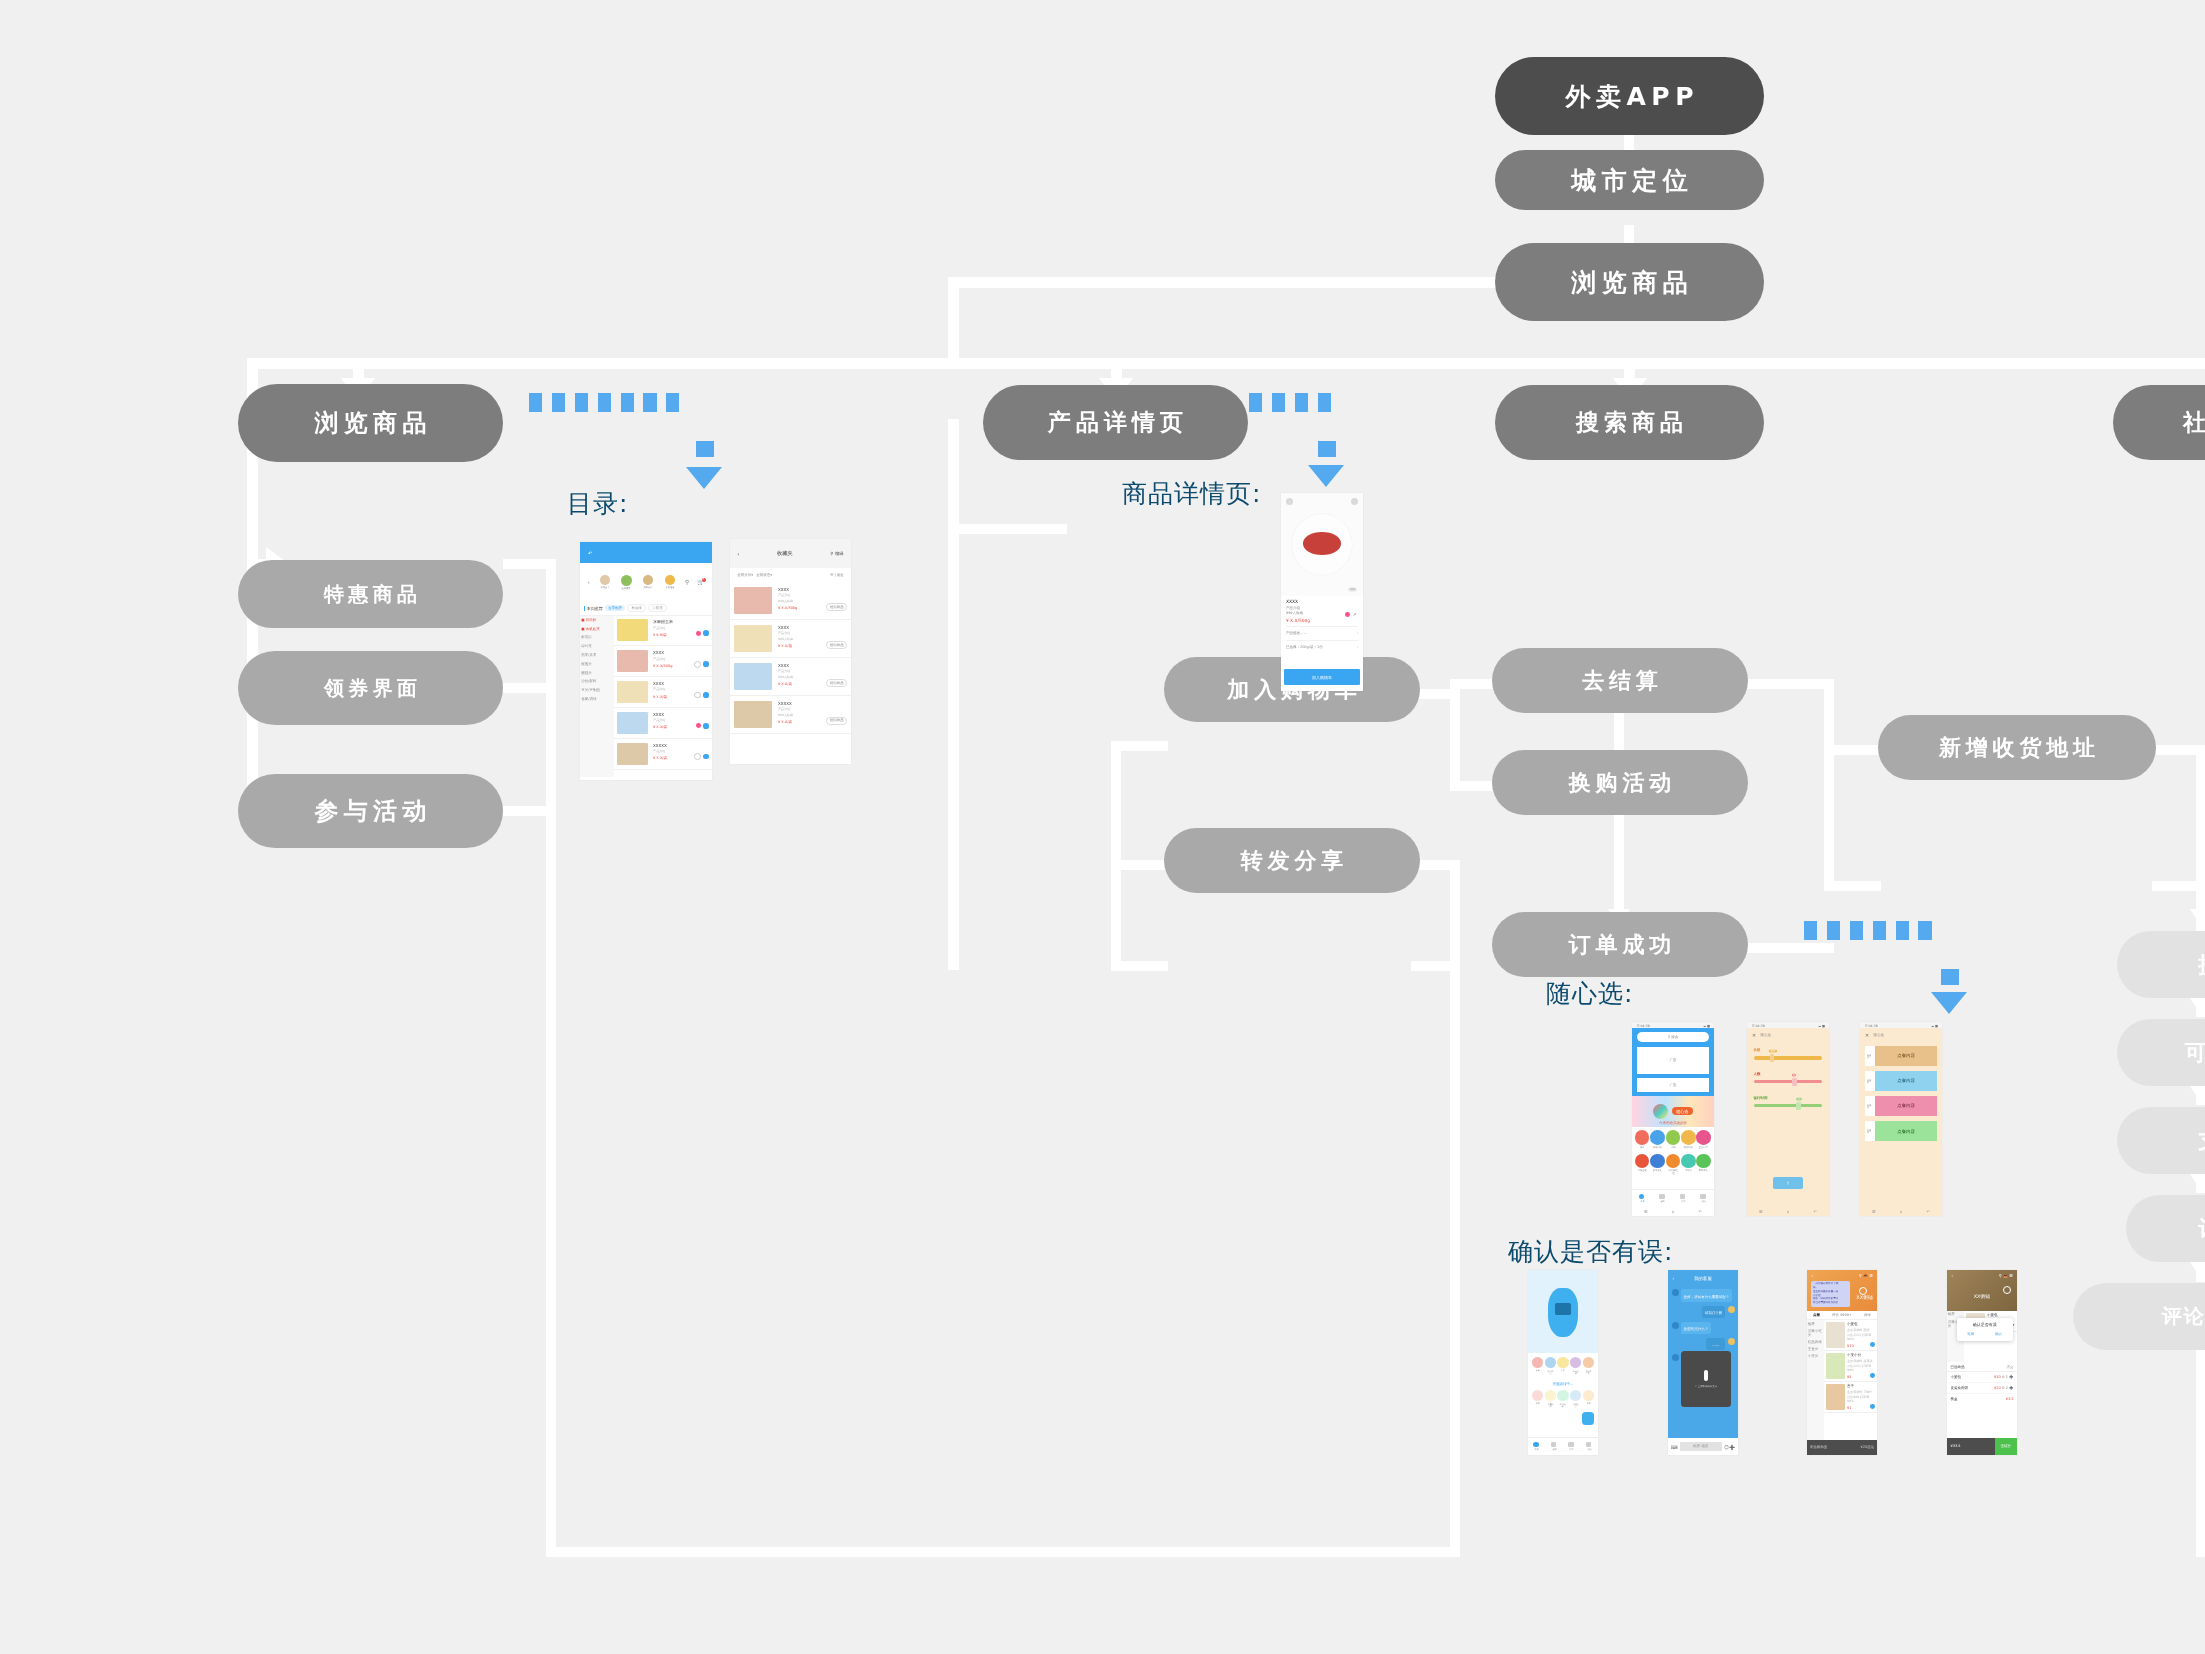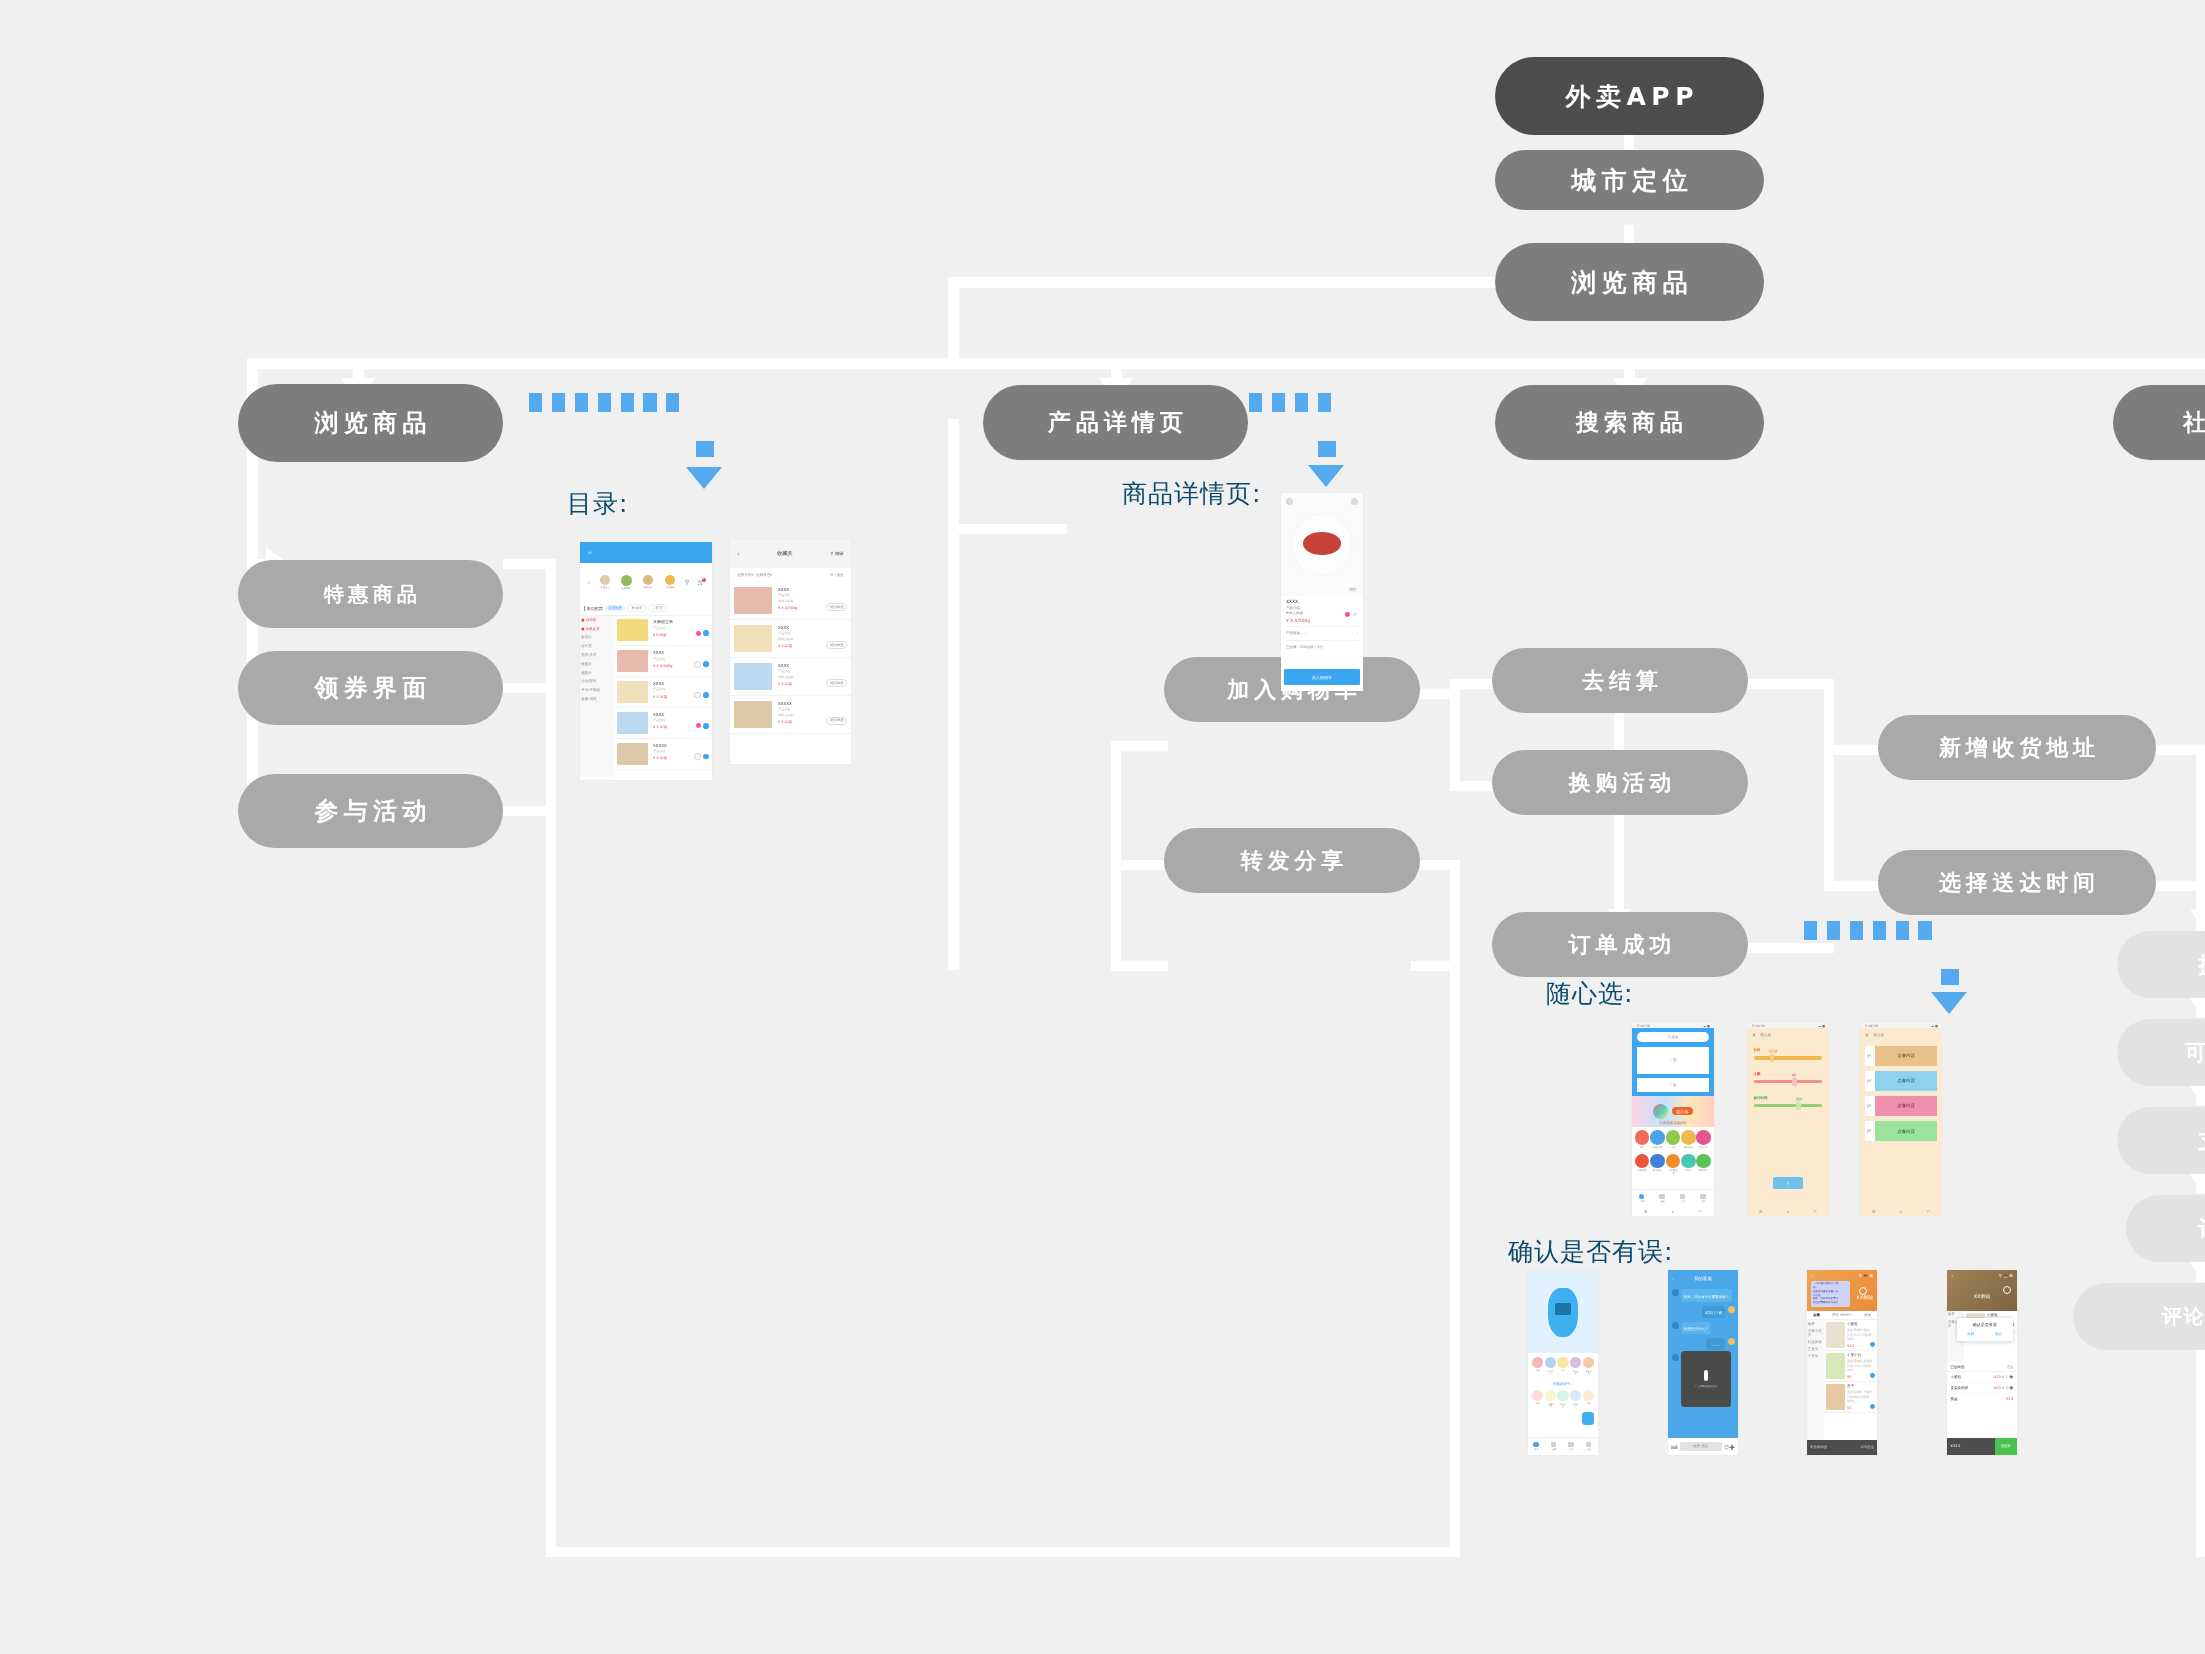--- a/index.html
+++ b/index.html
@@ -172,35 +172,34 @@
   </div>
   <div class="bsq" style="left:1941px;top:969px;"></div>
   <div class="barw" style="left:1931px;top:992px;"></div>
 
   <div class="node n-dark" style="left:1495px;top:57px;width:269px;height:78px;font-size:25px;">外卖APP</div>
   <div class="node n-mid" style="left:1495px;top:150px;width:269px;height:60px;font-size:25px;">城市定位</div>
   <div class="node n-mid" style="left:1495px;top:243px;width:269px;height:78px;font-size:25px;">浏览商品</div>
 
   <div class="node n-mid" style="left:238px;top:384px;width:265px;height:78px;font-size:24px;">浏览商品</div>
   <div class="node n-lite" style="left:238px;top:560px;width:265px;height:68px;font-size:20px;">特惠商品</div>
-  <div class="node n-lite" style="left:238px;top:651px;width:265px;height:74px;font-size:24px;">领券界面</div>
+  <div class="node n-lite" style="left:238px;top:651px;width:265px;height:74px;font-size:20px;">领券界面</div>
   <div class="node n-lite" style="left:238px;top:774px;width:265px;height:74px;font-size:24px;">参与活动</div>
 
   <div class="node n-mid" style="left:983px;top:385px;width:265px;height:75px;font-size:23px;">产品详情页</div>
   <div class="node n-lite" style="left:1164px;top:657px;width:256px;height:65px;font-size:22px;">加入购物车</div>
   <div class="node n-lite" style="left:1164px;top:828px;width:256px;height:65px;font-size:22px;">转发分享</div>
 
   <div class="node n-mid" style="left:1495px;top:385px;width:269px;height:75px;font-size:23px;">搜索商品</div>
 
   <div class="node n-lite" style="left:1492px;top:648px;width:256px;height:65px;font-size:22px;">去结算</div>
   <div class="node n-lite" style="left:1492px;top:750px;width:256px;height:65px;font-size:22px;">换购活动</div>
   <div class="node n-lite" style="left:1492px;top:912px;width:256px;height:65px;font-size:22px;">订单成功</div>
 
   <div class="node n-lite" style="left:1878px;top:715px;width:278px;height:65px;font-size:22px;">新增收货地址</div>
-  <div class="node n-lite" style="left:1878px;top:850px;width:278px;height:65px;font-size:22px;">选择送达时间</div>
 
   <div class="node n-mid" style="left:2113px;top:385px;width:247px;height:75px;font-size:23px;">社区生活</div>
 
   <div class="node n-pale" style="left:2117px;top:931px;width:265px;height:67px;font-size:22px;color:#fff;">提交订单</div>
   <div class="node n-pale" style="left:2117px;top:1019px;width:265px;height:67px;font-size:22px;color:#fff;">可用优惠券</div>
   <div class="node n-pale" style="left:2117px;top:1107px;width:265px;height:67px;font-size:22px;color:#fff;">支付订单</div>
   <div class="node n-pale" style="left:2126px;top:1195px;width:247px;height:67px;font-size:22px;color:#fff;">订单成功</div>
   <div class="node n-pale" style="left:2073px;top:1283px;width:348px;height:67px;font-size:20px;color:#fff;letter-spacing:.1em;text-indent:.1em;">评论/看推送/分享</div>
 
 

